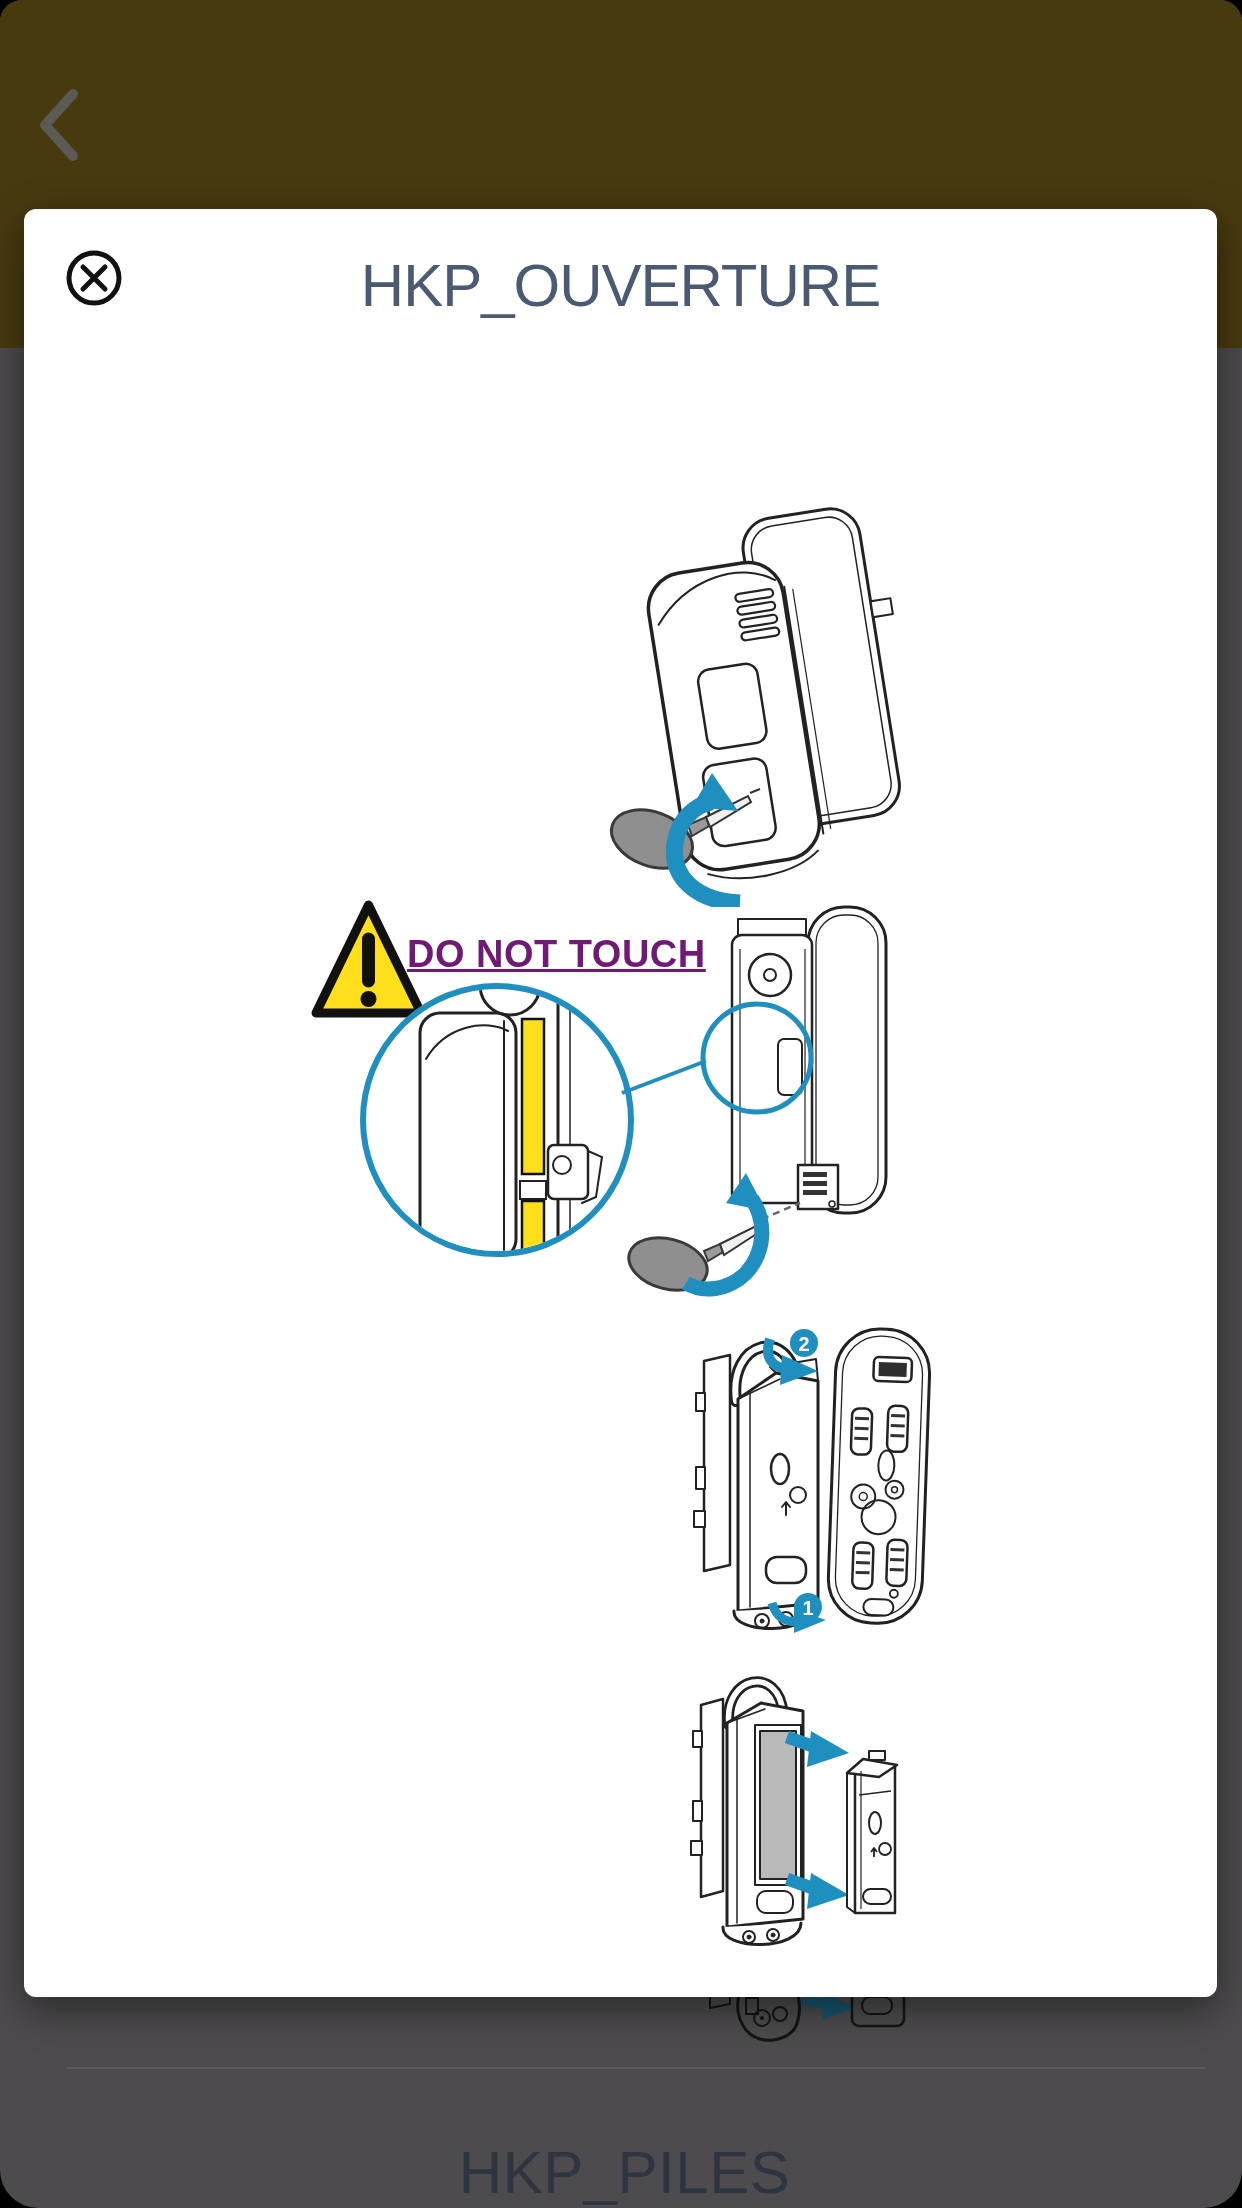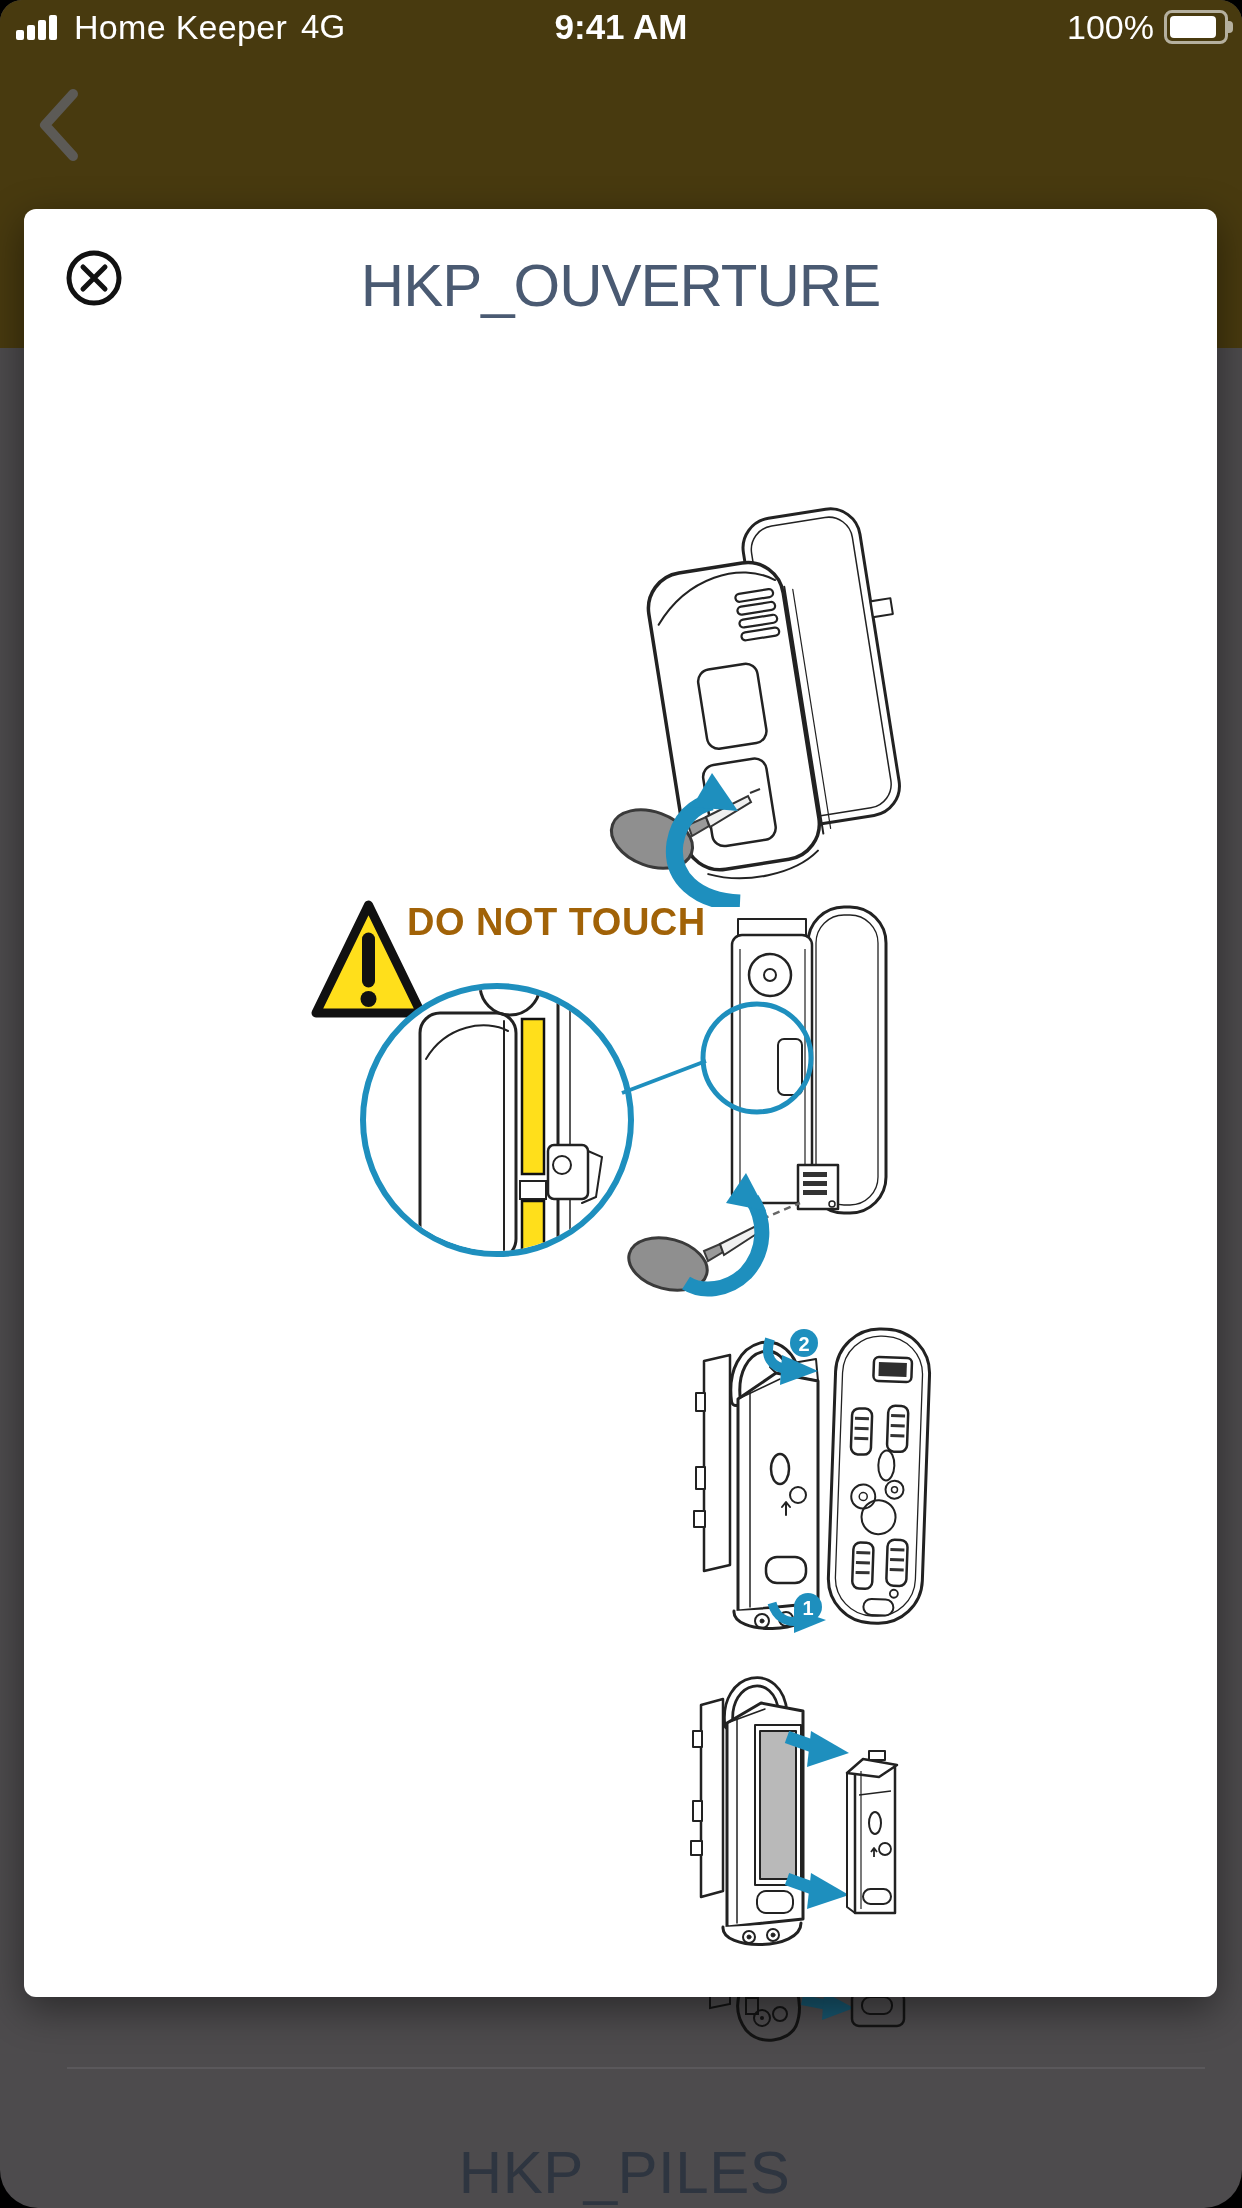--- a/index.html
+++ b/index.html
@@ -40,21 +40,21 @@
   .section-divider{position:absolute;left:67px;top:2067px;width:1138px;height:2px;background:#5a585b;}
   .next-title{position:absolute;left:32px;right:25px;top:2138px;text-align:center;
               font-size:60px;color:var(--next-title-color,#2e3540);letter-spacing:.5px;}
 
   
   .modal{position:absolute;left:24px;top:209px;width:1193px;height:1788px;background:#fff;
          border-radius:12px;box-shadow:0 12px 40px rgba(0,0,0,.45);}
   .close-button{position:absolute;left:42px;top:41px;width:56px;height:56px;background:none;border:none;padding:0;cursor:pointer;}
   .modal-title{position:absolute;left:0;right:0;top:42px;text-align:center;font-size:60px;
                color:var(--title-color,#4a5a72);letter-spacing:-1px;}
-  .warning-text{position:absolute;left:383px;top:692px;font-size:38px;font-weight:800;color:#a16207;letter-spacing:.5px;}
+  .warning-text{position:absolute;left:383px;top:724px;font-size:38px;font-weight:800;color:#701a75;letter-spacing:.5px;text-decoration:underline;}
 
   .fig{position:absolute;}
   .fig1{left:576px;top:278px;}
   .fig2{left:276px;top:680px;}
   .fig3{left:646px;top:1106px;}
   .fig4{left:649px;top:1452px;}
 
   
   .blue-s{stroke:var(--accent-blue,#1e8fbe);}
   .blue-f{fill:var(--accent-blue,#1e8fbe);}
@@ -62,40 +62,20 @@
   .badge-txt{font-family:"Liberation Sans",sans-serif;font-size:20px;font-weight:700;fill:#fff;}
 </style>
 </head>
 <body>
 
 <div class="screen">
 
   <div class="underlay">
     <div class="header-band"></div>
 
-    <div class="status-bar">
-      <div class="sb-left">
-        <svg width="44" height="30" viewBox="0 0 44 30">
-          <rect x="0" y="18" width="8" height="10" rx="2" fill="#fff"></rect>
-          <rect x="11" y="13" width="8" height="15" rx="2" fill="#fff"></rect>
-          <rect x="22" y="8" width="8" height="20" rx="2" fill="#fff"></rect>
-          <rect x="33" y="3" width="8" height="25" rx="2" fill="#fff"></rect>
-        </svg>
-        <span class="sb-carrier">Home Keeper</span>
-        <span class="sb-network">4G</span>
-      </div>
-      <div class="sb-time">9:41 AM</div>
-      <div class="sb-right">
-        <span class="sb-batt-pct">100%</span>
-        <span class="batt">
-          <span class="batt-fill"></span>
-          <span class="batt-nub"></span>
-        </span>
-      </div>
-    </div>
 
     <button class="back-button">
       <svg width="50" height="78" viewBox="0 0 50 78">
         <path d="M40 8 L12 39 L40 70" fill="none" stroke="#5c5a56" stroke-width="10" stroke-linecap="round" stroke-linejoin="round"></path>
       </svg>
     </button>
 
     <svg class="next-figure" width="230" height="76" viewBox="0 0 230 76">
       <polygon points="10,0 30,0 30,12 10,16" fill="none" stroke="#141414" stroke-width="2"></polygon>
       <path d="M40 0 C36 12 37 26 46 38 C60 54 88 50 96 34 C101 22 100 8 97 0 Z" fill="#4d4b4d" stroke="#141414" stroke-width="3"></path>

